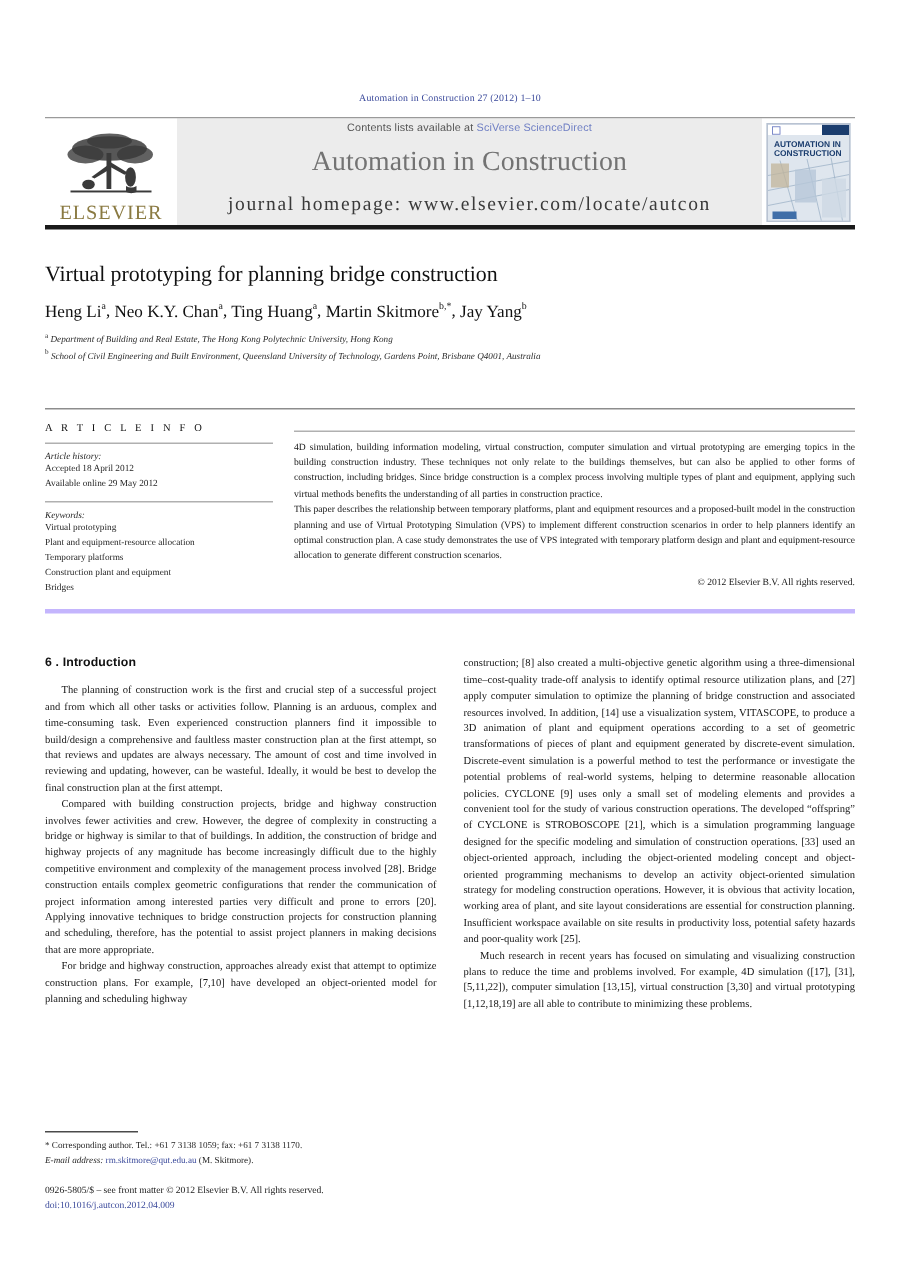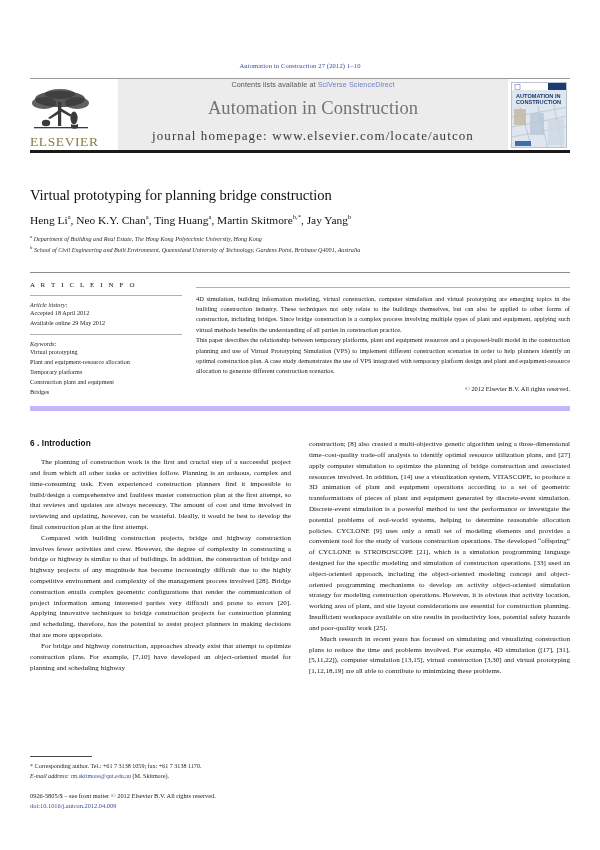--- a/index.html
+++ b/index.html
@@ -38,21 +38,21 @@
     display: flex;
     align-items: stretch;
     height: 72px;
   }
 
   .elsevier-logo {
     width: 88px;
     flex: 0 0 88px;
     display: flex;
     flex-direction: column;
-    align-items: flex-start;
+    align-items: center;
     justify-content: flex-end;
     padding-bottom: 2px;
     background: #ffffff;
   }
   .tree-svg { display: block; }
   .elsevier-word {
     font-family: "Liberation Serif", serif;
     font-size: 13.5px;
     letter-spacing: 0.6px;
     color: #8a7a42;
@@ -107,21 +107,21 @@
     border: 0.5px solid #b9c3d2;
   }
 
   .masthead-rule {
     height: 3px;
     background: #1a1a1a;
     margin-top: 0px;
   }
 
   
-  .title-block { padding-top: 34px; }
+  .title-block { padding-top: 22px; }
   .article-title {
     font-size: 14.6px;
     font-weight: normal;
     font-family: "Liberation Serif", serif;
     color: #111111;
     letter-spacing: -0.05px;
   }
   .authors {
     margin-top: 9px;
     font-size: 11.4px;
@@ -134,23 +134,23 @@
     font-size: 6.1px;
     font-style: italic;
     color: #2b2b2b;
     line-height: 1.55;
     font-family: "Liberation Serif", serif;
   }
   .affiliations sup { font-style: normal; font-size: 4.8px; vertical-align: super; }
 
   
   .panel {
-    margin-top: 16px;
+    margin-top: 28px;
     border-top: 1px solid #8d8d8d;
-    border-bottom: 5px solid #c4b5fd;
+    border-bottom: 3px solid #c4b5fd;
     display: flex;
     padding: 8px 0 9px 0;
     min-height: 128px;
   }
   .col-info {
     width: 164px;
     flex: 0 0 164px;
     padding-right: 12px;
   }
   .col-abstract { flex: 1; padding-left: 2px; }

